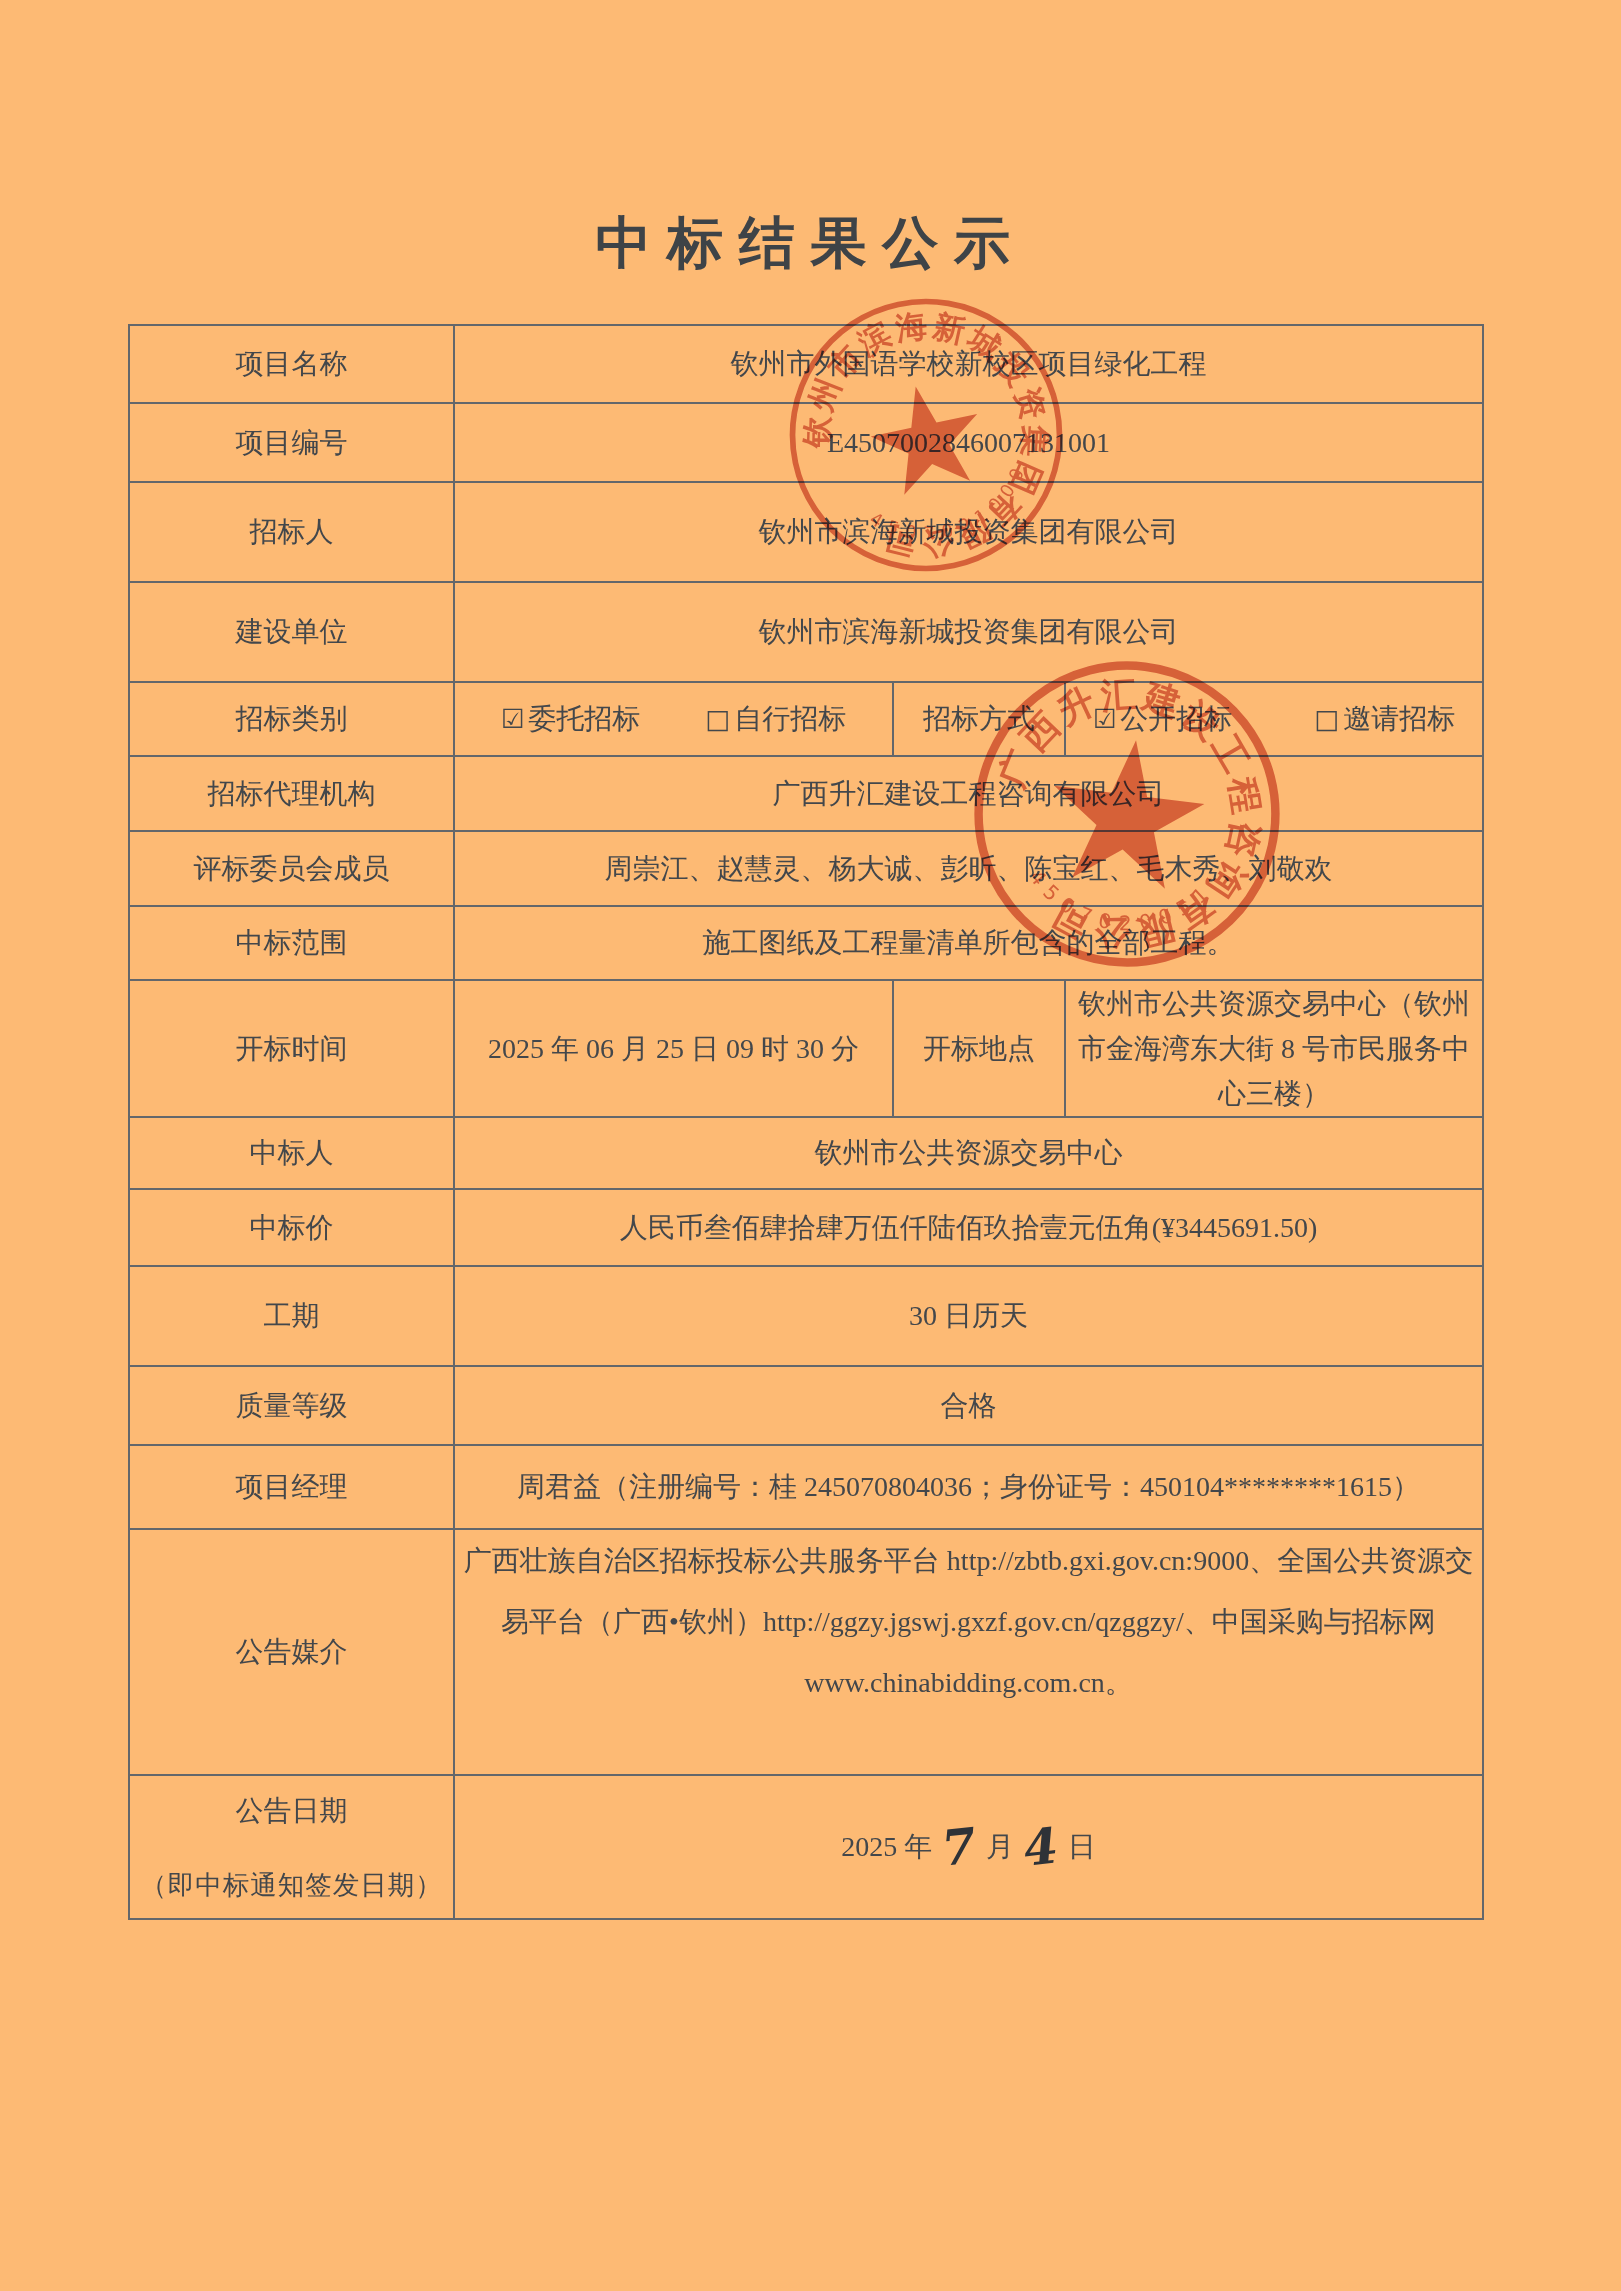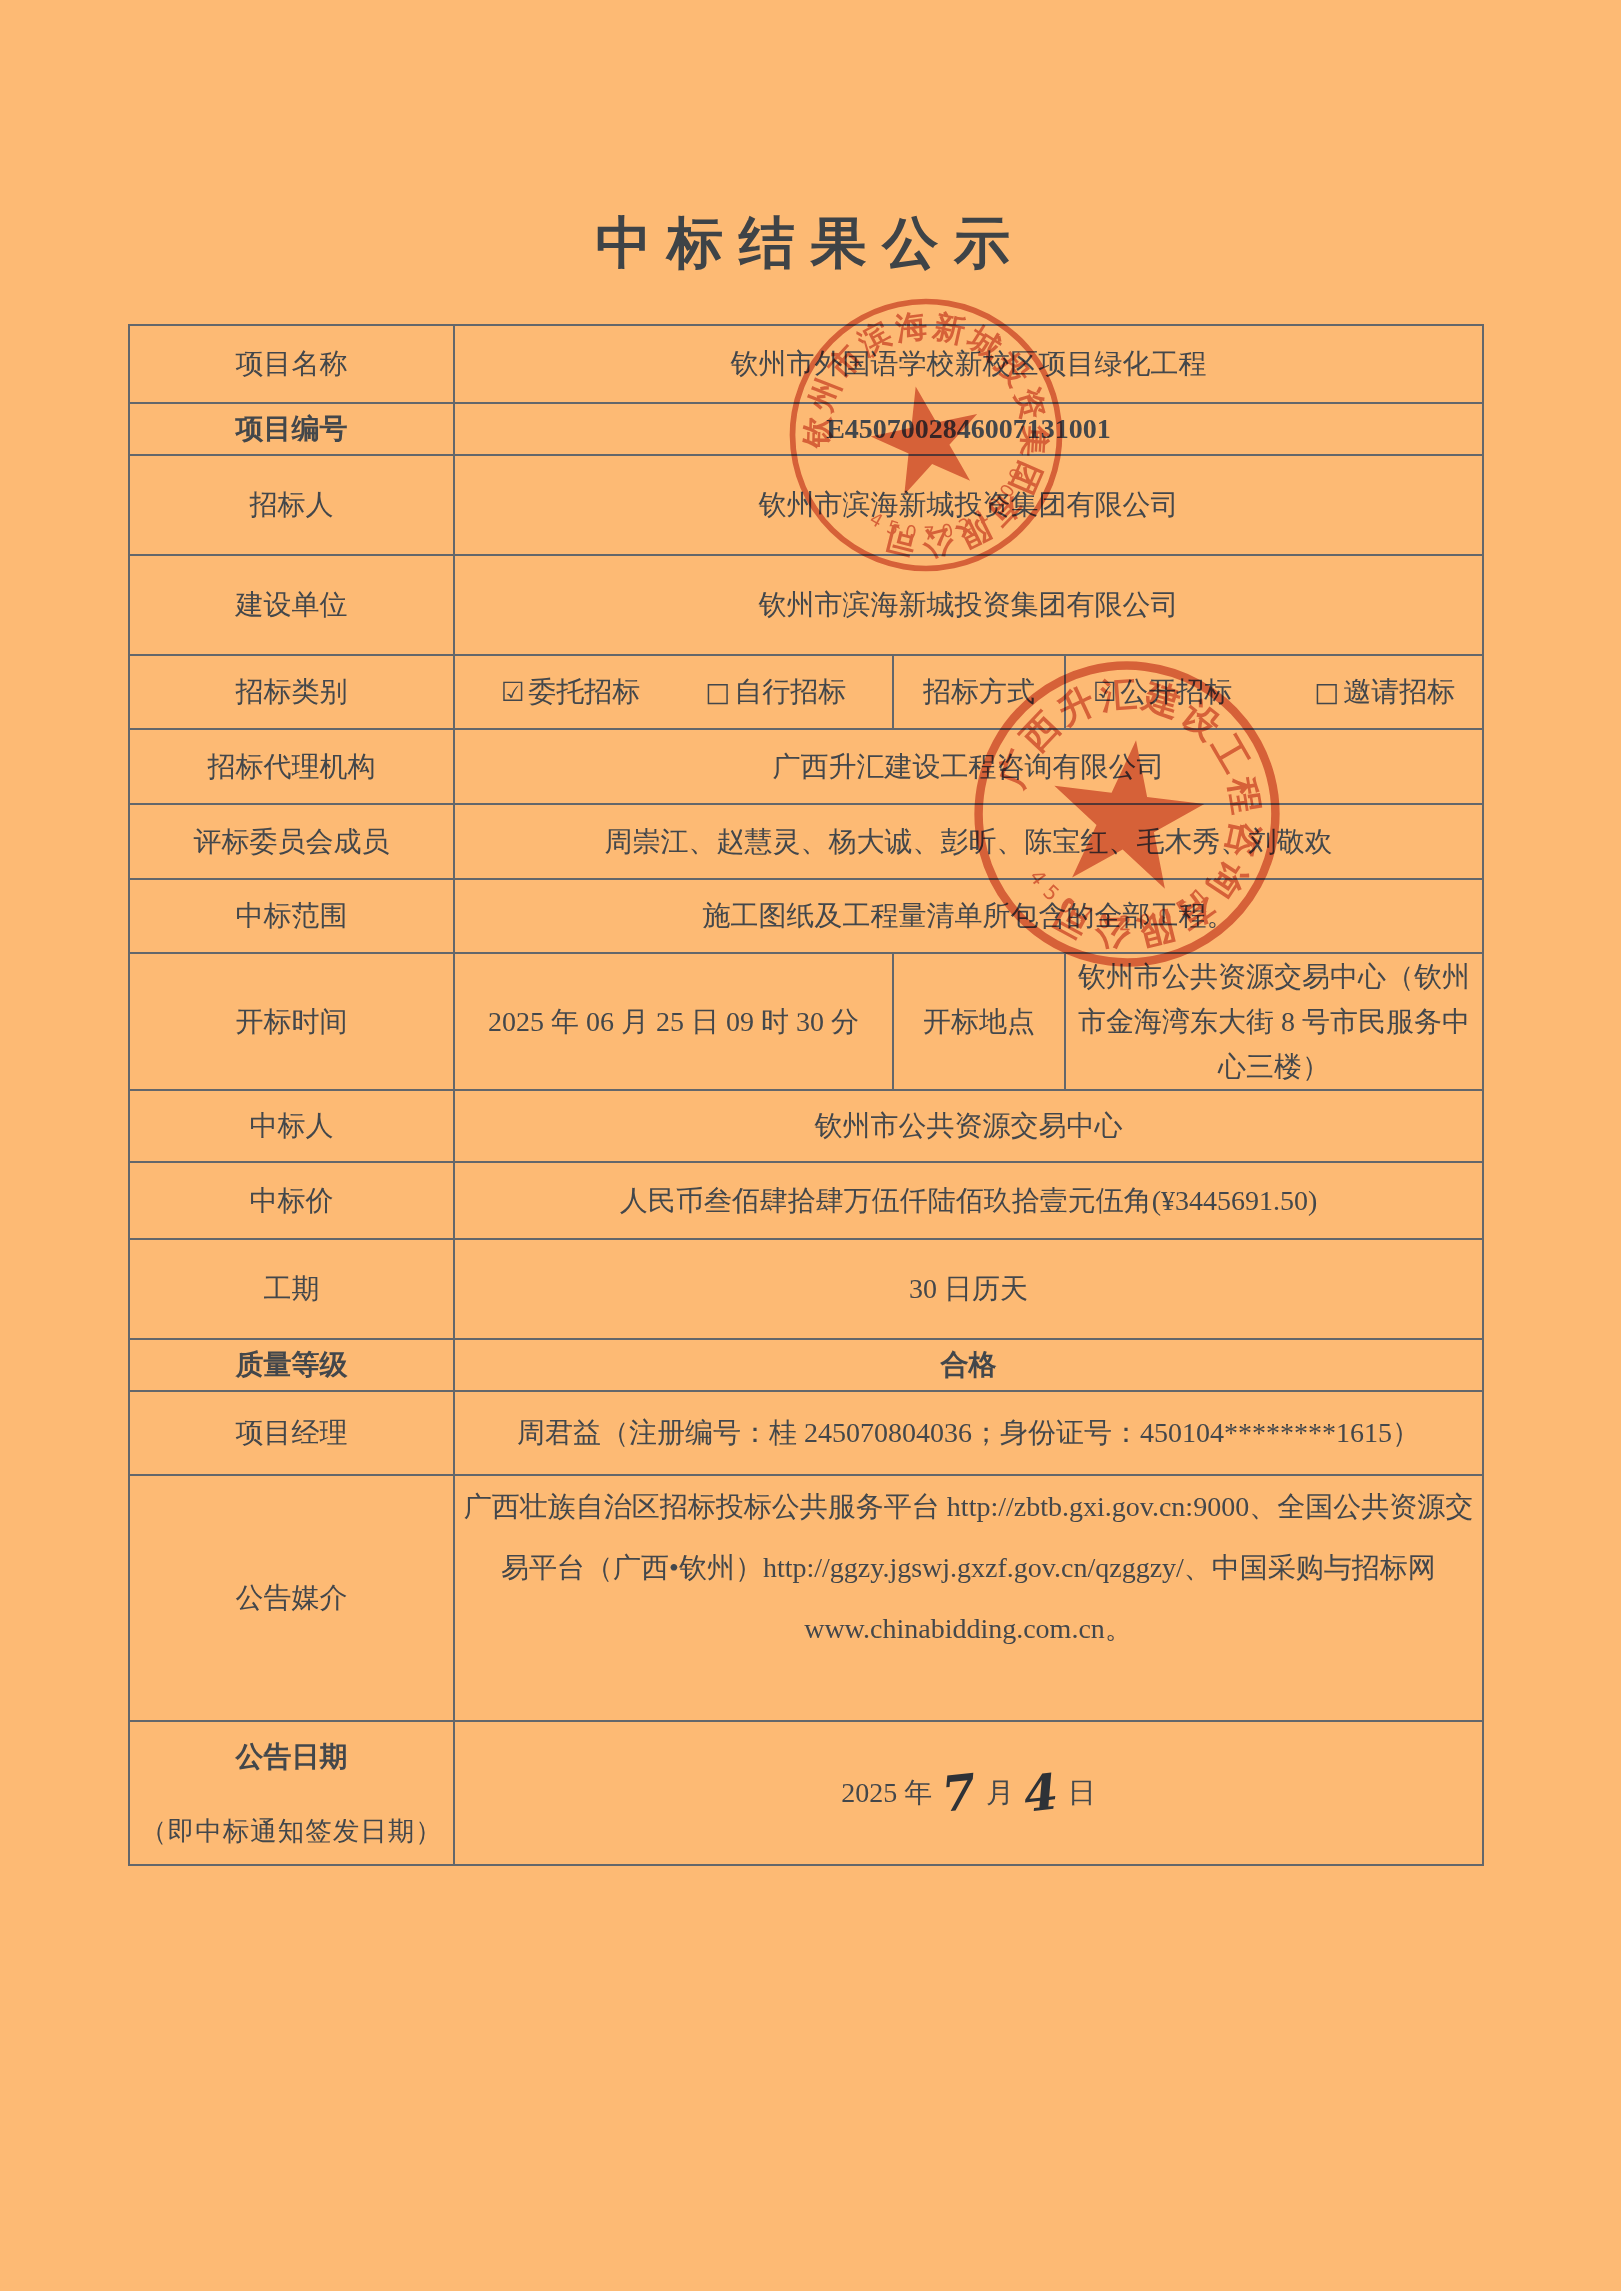--- a/index.html
+++ b/index.html
@@ -24,39 +24,39 @@
     width:1354px;
     border-collapse:collapse;table-layout:fixed;
     font-size:28px;color:#43474b;
   }
   table.results td{
     border:2px solid #63676b;
     text-align:center;vertical-align:middle;
     padding:0 7.8px;
     overflow:hidden;
   }
-  tr.h80{height:78px;} tr.h78{height:52px;font-weight:bold;} tr.h82{height:100px;}
+  tr.h80{height:78px;} tr.h78{height:79px;} tr.h82{height:100px;}
   tr.h76{height:74px;} tr.h77{height:75px;} tr.h140{height:137px;}
   tr.h73{height:72px;} tr.h79{height:77px;} tr.h86{height:84px;}
   tr.h190{height:186px;} tr.h147{height:144px;}
   .cb-group{display:flex;justify-content:center;align-items:center;}
   .cb-pair{display:flex;align-items:center;white-space:nowrap;}
   .cb{
     font-family:"DejaVu Sans",sans-serif;
     font-size:26.5px;margin-right:3.9px;line-height:1;
   }
   .gap70{gap:65px;} .gap90{gap:82px;}
   .place-cell{line-height:45px;padding:5.9px 9.8px;border-radius:28px;}
   .media-cell{
     text-align:justify;
     padding:7.8px 15.7px;
     line-height:61px;
   }
   .media-cell:after{content:"";display:inline-block;width:100%;}
-  .date-label-1{display:block;margin-bottom:37px;font-weight:bold;}
+  .date-label-1{display:block;margin-bottom:37px;}
   .date-label-2{display:block;font-size:26.5px;letter-spacing:1px;}
   .date-value{display:flex;justify-content:center;align-items:center;gap:5.9px;}
   .hand{
     display:inline-block;
     font-family:"DejaVu Serif",serif;
     font-style:italic;font-weight:bold;
     font-size:49px;color:#2e3237;
     transform:rotate(-6deg);
     margin:0 3.9px;
   }

